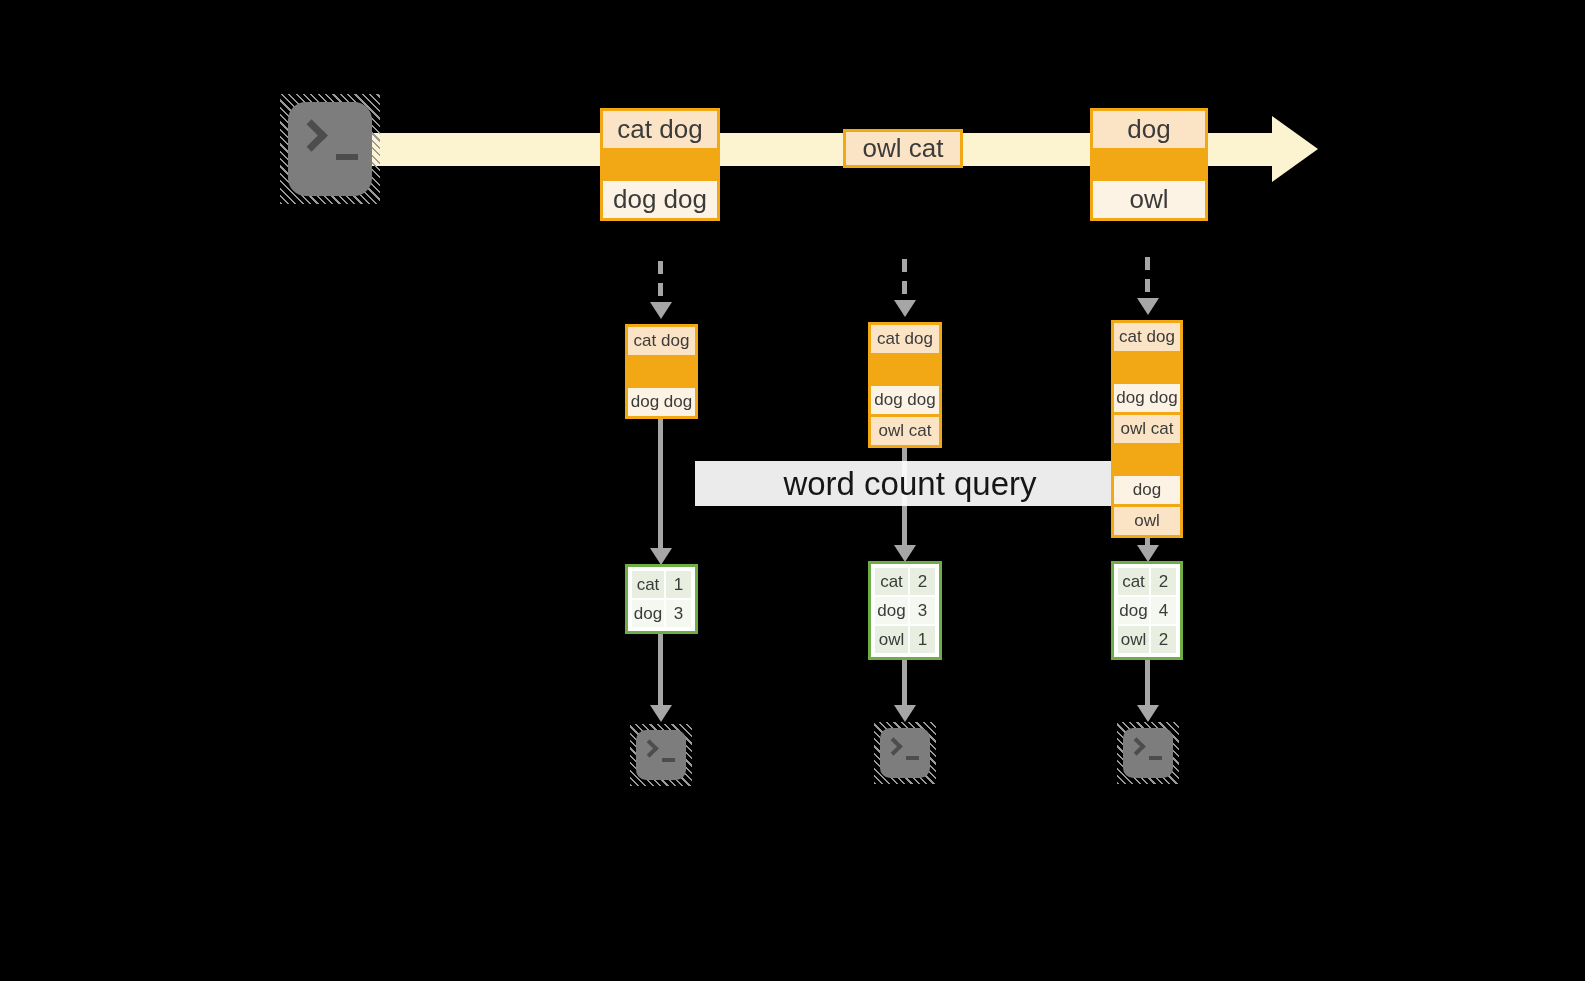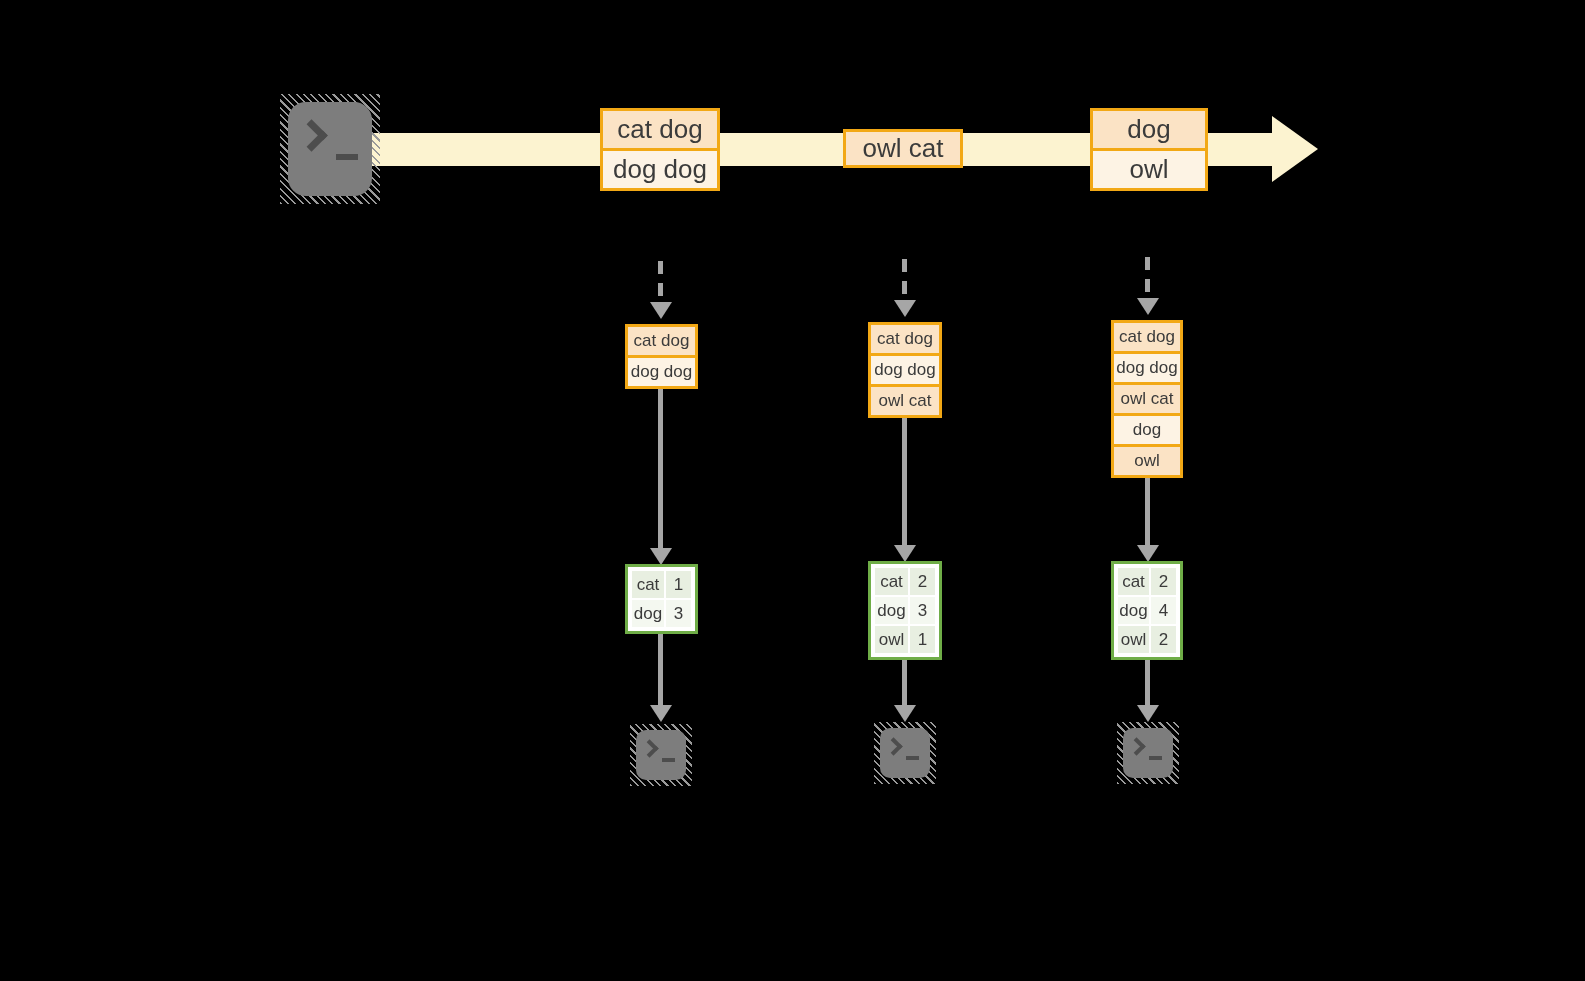--- a/index.html
+++ b/index.html
@@ -47,21 +47,21 @@
   }
   
   .msg{position:absolute;border:3px solid var(--amber);z-index:3;background:var(--amber);}
   .mrow{height:37px;line-height:37px;text-align:center;font-size:26px;}
   .mrow.single{height:33px;line-height:33px;}
   .mrow + .mrow{border-top:3px solid var(--amber);}
   .stk{position:absolute;border:3px solid var(--amber);z-index:5;background:var(--amber);}
   .srow{height:28px;line-height:28px;text-align:center;font-size:17px;}
   .srow + .srow{border-top:3px solid var(--amber);}
   .peach{background:var(--peach);}
-  .cream{background:var(--cream);}
+  .cream{background:var(--cream);margin-top:30px;}
   
   .vline{position:absolute;width:5px;background:var(--gray);z-index:3;}
   .vdash{
     position:absolute;width:5px;z-index:3;
     background:repeating-linear-gradient(to bottom,var(--gray) 0 13px,rgba(0,0,0,0) 13px 22px);
   }
   .vhead{
     position:absolute;width:0;height:0;z-index:3;
     border-left:11px solid transparent;
     border-right:11px solid transparent;
@@ -134,20 +134,23 @@
     <div class="srow peach">owl</div>
   </div>
 
   <div class="vline" style="left:658px;top:388px;height:160px;"></div>
   <div class="vhead" style="left:650px;top:548px;"></div>
   <div class="vline" style="left:902px;top:418px;height:127px;"></div>
   <div class="vhead" style="left:894px;top:545px;"></div>
   <div class="vline" style="left:1145px;top:478px;height:67px;"></div>
   <div class="vhead" style="left:1137px;top:545px;"></div>
 
+  <div class="query" style="left:695px;top:461px;width:430px;height:45px;">
+    <span>word count query</span>
+  </div>
 
   <div class="tbl" style="left:625px;top:564px;width:73px;">
     <div class="cell rowA">cat</div>
     <div class="cell rowA">1</div>
     <div class="cell rowB">dog</div>
     <div class="cell rowB">3</div>
   </div>
   <div class="tbl" style="left:868px;top:561px;width:74px;">
     <div class="cell rowA">cat</div>
     <div class="cell rowA">2</div>

